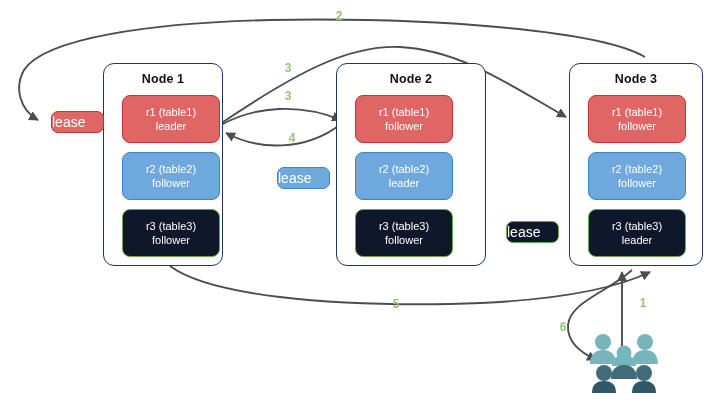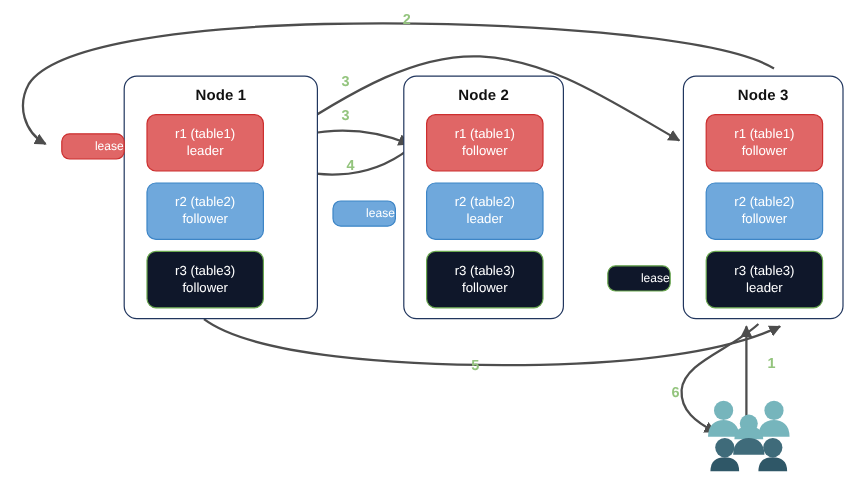--- a/index.html
+++ b/index.html
@@ -60,25 +60,24 @@
   .r-red   { background: #e06666; border: 1.2px solid #cc2f2f; }
   .r-blue  { background: #6fa8dc; border: 1.2px solid #3d85c6; }
   .r-green { background: #0f172a; border: 1.2px solid #6aa84f; }
 
   .lease {
     position: absolute;
     box-sizing: border-box;
     border-radius: 7px;
     display: flex;
     align-items: center;
-    justify-content: flex-end;
+    justify-content: flex-start;
     color: #ffffff;
-    font-size: 10px;
+    font-size: 14px;
     line-height: 13px;
-    padding-left: 44px;
   }
   .edge-label {
     position: absolute;
     font-size: 12px;
     font-weight: bold;
     color: #93c47d;
     text-align: center;
     white-space: nowrap;
   }
   #users-icon {
@@ -106,37 +105,37 @@
 
     <path d="M 341 124 C 305 152, 258 150, 226 133" fill="none" stroke="#4d4d4d" stroke-width="1.9" marker-end="url(#arrow)"></path>
 
     <path d="M 170 266 C 210 296, 330 306, 450 304 C 540 302, 608 292, 650 272" fill="none" stroke="#4d4d4d" stroke-width="1.9" marker-end="url(#arrow)"></path>
 
     <path d="M 622 352 L 622 272" fill="none" stroke="#4d4d4d" stroke-width="1.9" marker-end="url(#arrow)"></path>
 
     <path d="M 632 270 C 608 292, 570 302, 568 325 C 567 342, 580 352, 596 360" fill="none" stroke="#4d4d4d" stroke-width="1.9" marker-end="url(#arrow)"></path>
   </svg>
 
-  <div class="node-box" style="left:103px; top:63px; width:162px; height:203px;">
+  <div class="node-box" style="left:103px; top:63px; width:120px; height:203px;">
     <div class="node-title">Node 1</div>
     <div class="replica r-red" style="left:18px; top:31px; width:98px; height:48px;">
       <span class="ln">r1 (table1)</span>
       <span class="ln">leader</span>
     </div>
     <div class="replica r-blue" style="left:18px; top:88px; width:98px; height:48px;">
       <span class="ln">r2 (table2)</span>
       <span class="ln">follower</span>
     </div>
     <div class="replica r-green" style="left:18px; top:145px; width:98px; height:48px;">
       <span class="ln">r3 (table3)</span>
       <span class="ln">follower</span>
     </div>
   </div>
 
-  <div class="node-box" style="left:336px; top:63px; width:134px; height:203px;">
+  <div class="node-box" style="left:336px; top:63px; width:150px; height:203px;">
     <div class="node-title">Node 2</div>
     <div class="replica r-red" style="left:18px; top:31px; width:98px; height:48px;">
       <span class="ln">r1 (table1)</span>
       <span class="ln">follower</span>
     </div>
     <div class="replica r-blue" style="left:18px; top:88px; width:98px; height:48px;">
       <span class="ln">r2 (table2)</span>
       <span class="ln">leader</span>
     </div>
     <div class="replica r-green" style="left:18px; top:145px; width:98px; height:48px;">

